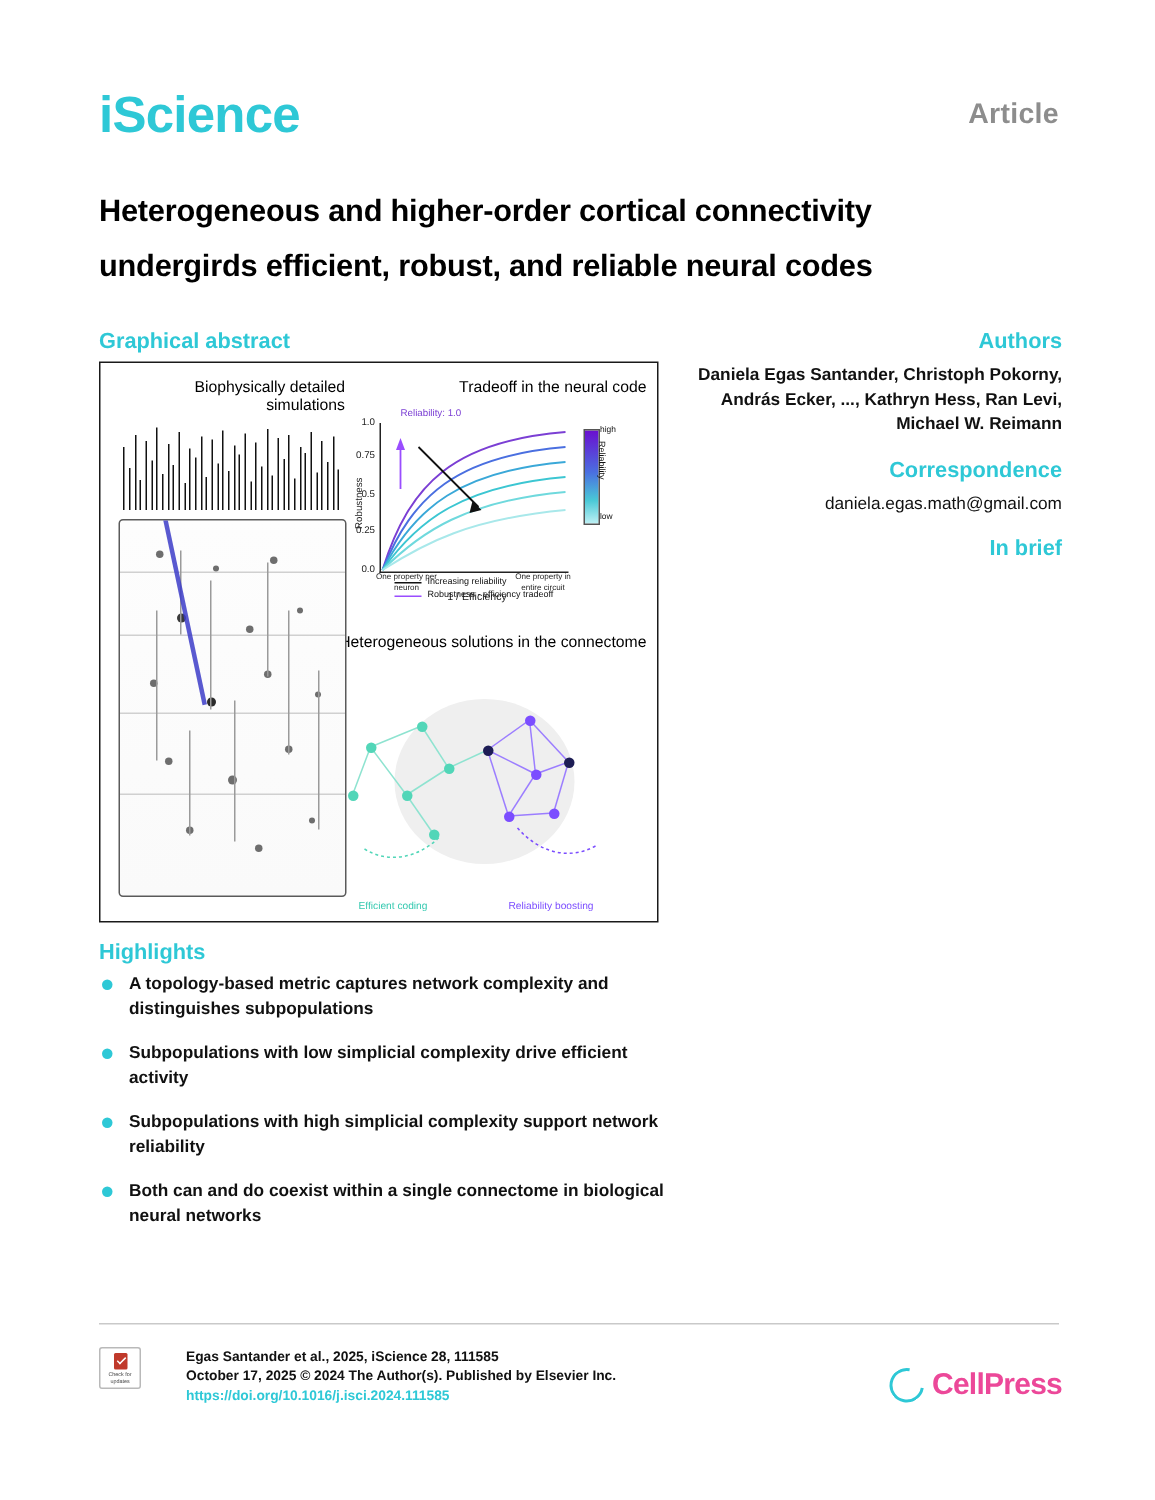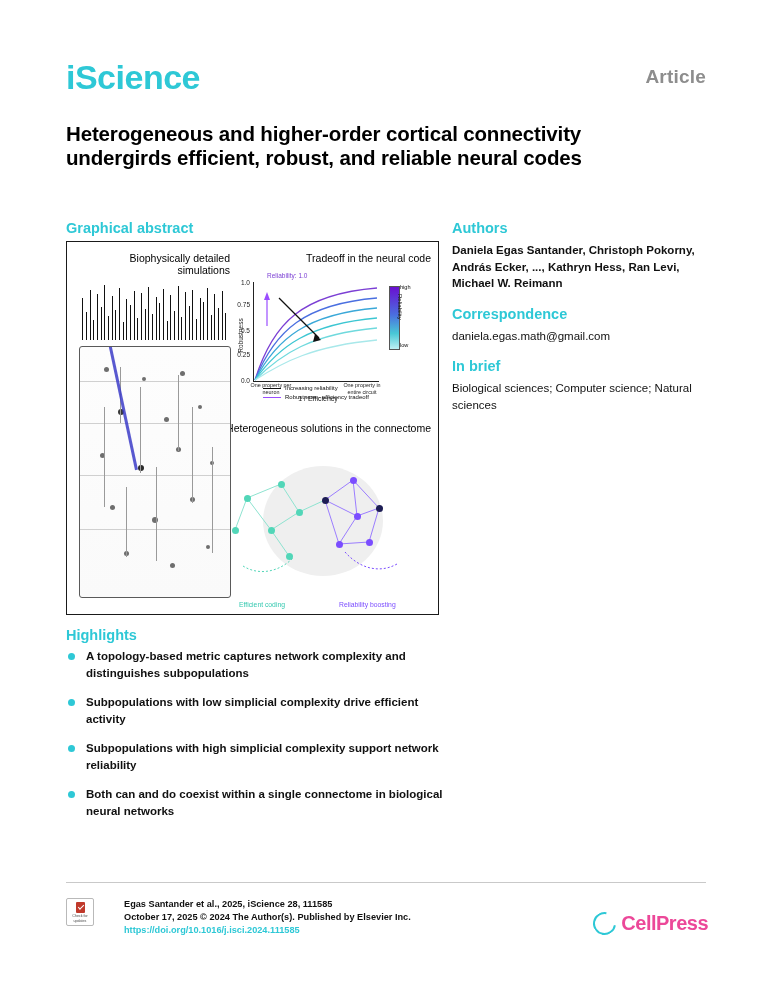--- a/index.html
+++ b/index.html
@@ -51,21 +51,21 @@
   }
 
   
   .article-title {
     position: absolute;
     left: 66px;
     top: 122px;
     width: 560px;
     font-size: 20.5px;
     font-weight: bold;
-    line-height: 24px;
+    line-height: 37px;
     color: #000;
     letter-spacing: -0.15px;
   }
 
   
   .sec-heading {
     color: #2ec8d6;
     font-size: 14.5px;
     font-weight: bold;
   }
@@ -291,21 +291,21 @@
   .fn-teal { color: #35c9b0; }
   .fn-purple { color: #7b4dff; }
 
   
   .right-col {
     position: absolute;
     left: 452px;
     top: 220px;
     width: 256px;
   }
-  .right-col .block { margin-bottom: 14px; }
+  .right-col .block { margin-bottom: 14px; text-align: right; }
   .rc-heading {
     color: #2ec8d6;
     font-size: 14.5px;
     font-weight: bold;
     margin-bottom: 6px;
   }
   .rc-body {
     font-size: 11.5px;
     line-height: 16.5px;
     color: #111;
@@ -615,21 +615,20 @@
     <div class="block">
       <div class="rc-heading">Authors</div>
       <div class="rc-body">Daniela Egas Santander, Christoph Pokorny, András Ecker, ..., Kathryn Hess, Ran Levi, Michael W. Reimann</div>
     </div>
     <div class="block">
       <div class="rc-heading">Correspondence</div>
       <div class="rc-body-normal">daniela.egas.math@gmail.com</div>
     </div>
     <div class="block">
       <div class="rc-heading">In brief</div>
-      <div class="rc-body-normal">Biological sciences; Computer science; Natural sciences</div>
     </div>
   </div>
 
   <div class="sec-heading highlights-heading">Highlights</div>
   <div class="highlights-list">
     <div class="hl-item">
       <span class="hl-bullet"></span>
       <span>A topology-based metric captures network complexity and distinguishes subpopulations</span>
     </div>
     <div class="hl-item">

